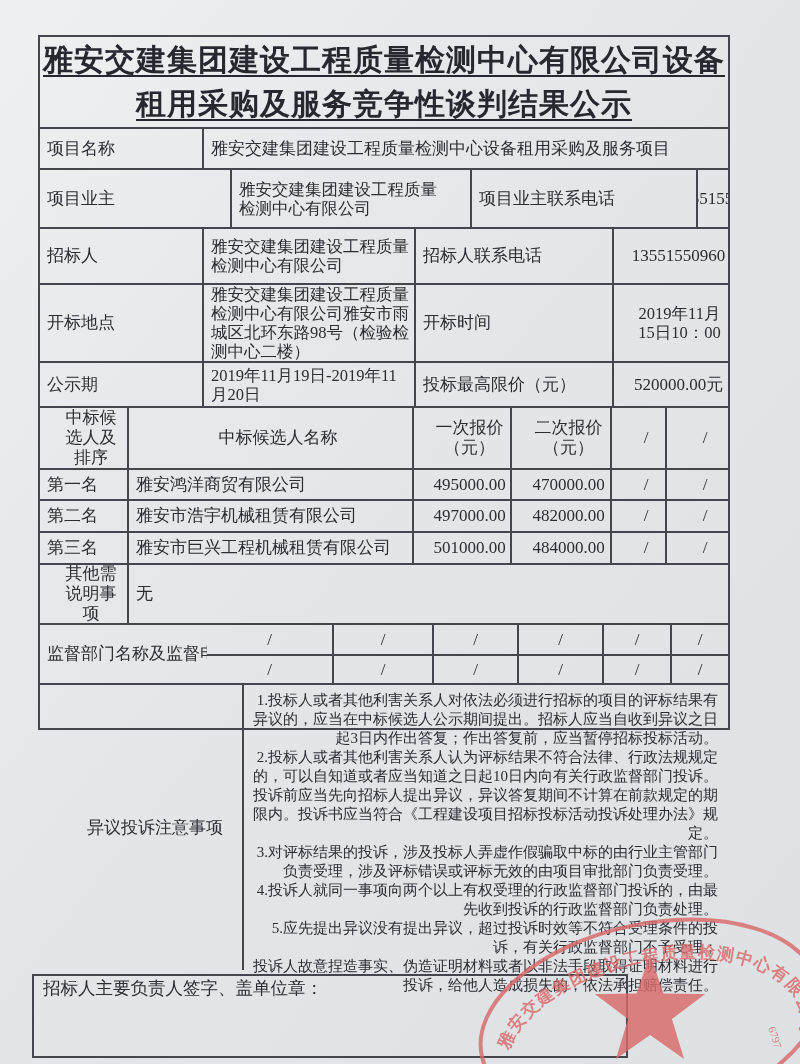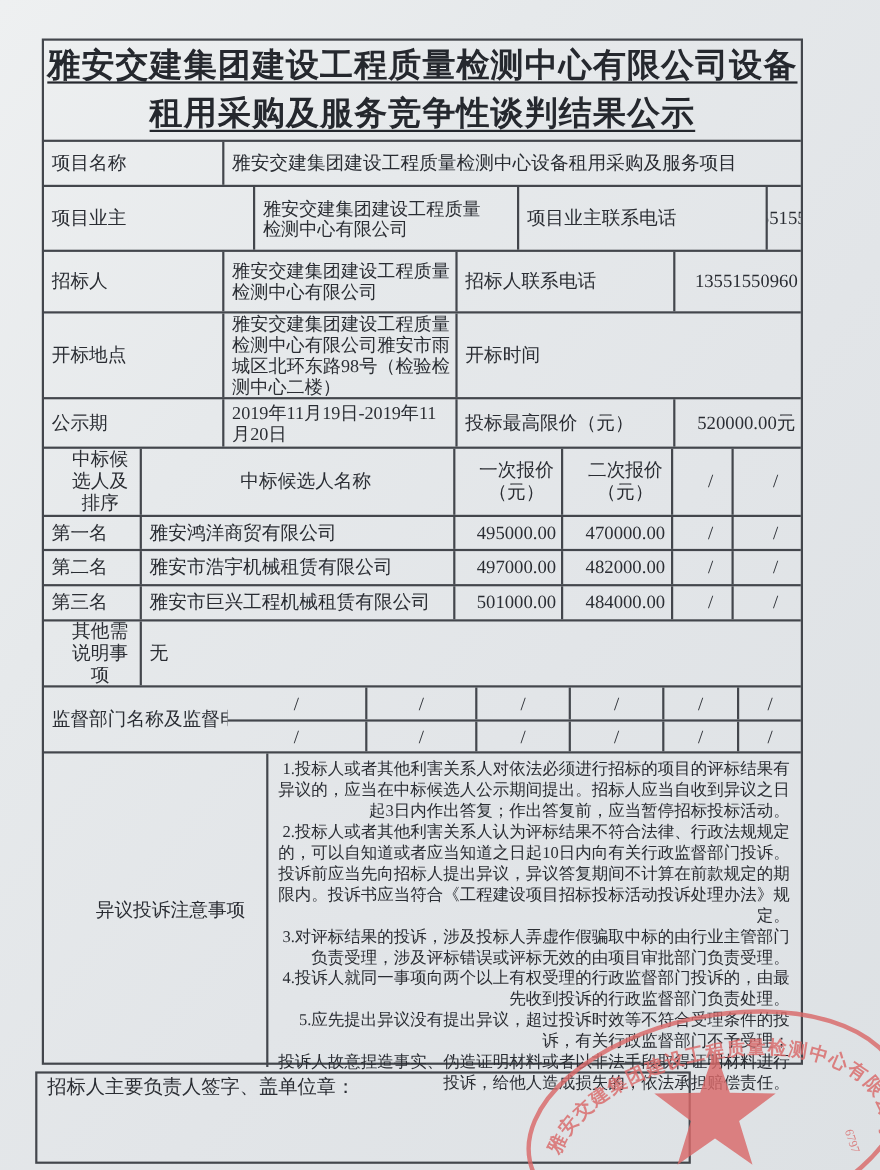--- a/index.html
+++ b/index.html
@@ -5,21 +5,21 @@
   html,body{margin:0;padding:0;}
   body{
     width:800px;height:1064px;overflow:hidden;position:relative;
     font-family:"Liberation Serif","DejaVu Serif",serif;
     color:#2a2d33;
     background:linear-gradient(128deg,#eef0f1 0%,#e6e9eb 30%,#e2e5e8 60%,#dde1e4 100%);
   }
   .paper{position:absolute;inset:0;}
   :root{--line:#43464c;}
   .doc{
-    position:absolute;left:38px;top:35px;width:692px;height:933px;
+    position:absolute;left:38px;top:35px;width:692px;height:695px;
     box-sizing:border-box;border:2px solid var(--line);
     background:transparent;
   }
   .row{display:flex;box-sizing:border-box;border-top:2px solid var(--line);}
   .row:first-child{border-top:none;}
   .cell{
     box-sizing:border-box;display:flex;align-items:center;
     font-size:17px;line-height:20px;padding:2px 4px 2px 7px;
     overflow:hidden;
   }
@@ -99,20 +99,21 @@
       <div class="cell c-label">招标人</div>
       <div class="cell c-val wrapv">雅安交建集团建设工程质量检测中心有限公司</div>
       <div class="cell c-phl">招标人联系电话</div>
       <div class="cell c-phv center">13551550960</div>
     </div>
 
     <div class="row r4">
       <div class="cell c-label">开标地点</div>
       <div class="cell c-val wrapv">雅安交建集团建设工程质量检测中心有限公司雅安市雨城区北环东路98号（检验检测中心二楼）</div>
       <div class="cell c-phl">开标时间</div>
+      <div class="cell c-phv center wrapv">2019年11月15日10：00</div>
     </div>
 
     <div class="row r5">
       <div class="cell c-label">公示期</div>
       <div class="cell c-val wrapv">2019年11月19日-2019年11月20日</div>
       <div class="cell c-phl">投标最高限价（元）</div>
       <div class="cell c-phv center">520000.00元</div>
     </div>
 
     <div class="row r6">

